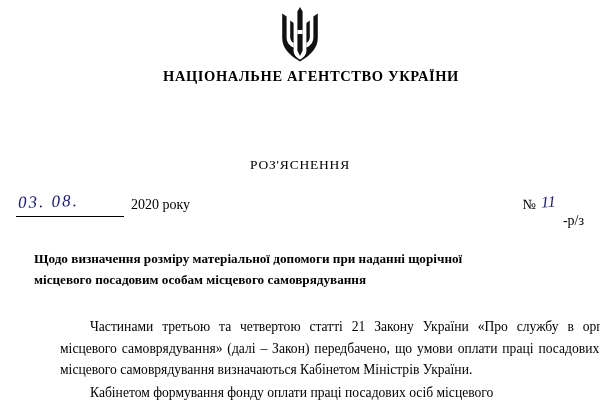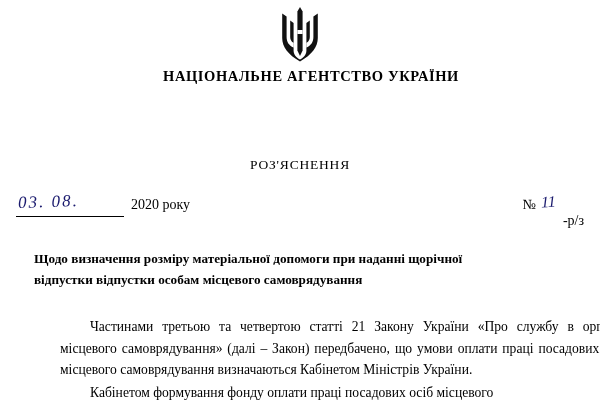--- a/index.html
+++ b/index.html
@@ -175,21 +175,21 @@
     <span class="date-hand">03. 08.</span>
     <span class="date-underline"></span>
     <span class="date-year">2020 року</span>
     <span class="num-label">№</span>
     <span class="num-hand">11</span>
     <span class="num-suffix">-р/з</span>
   </div>
 
   <div class="subject">
     <div>Щодо визначення розміру матеріальної допомоги при наданні щорічної</div>
-    <div>відпустки відпустки особам місцевого самоврядування</div>
+    <div>місцевого посадовим особам місцевого самоврядування</div>
   </div>
 
   <div class="body">
     <p>Частинами третьою та четвертою статті 21 Закону України «Про службу в органах місцевого самоврядування» (далі – Закон) передбачено, що умови оплати праці посадових осіб місцевого самоврядування визначаються Кабінетом Міністрів України.</p>
     <p>Кабінетом формування фонду оплати праці посадових осіб місцевого</p>
   </div>
 
 </div>
 
 </body></html>

